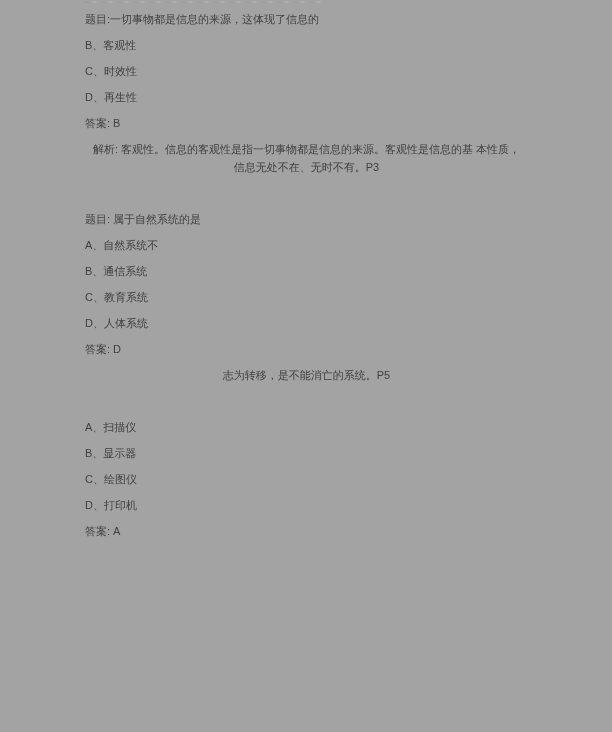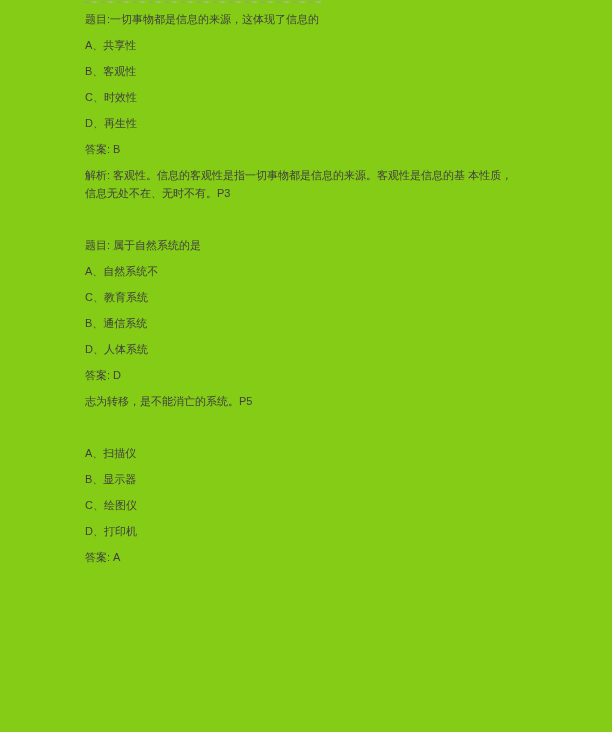--- a/index.html
+++ b/index.html
@@ -4,21 +4,21 @@
 <style>
   html, body {
     margin: 0;
     padding: 0;
     background: #ffffff;
   }
   .page {
     position: relative;
     width: 612px;
     height: 732px;
-    background: #84cc16;
+    background: #a3a3a3;
     overflow: hidden;
     font-family: "Liberation Sans", sans-serif;
     color: #3f3f3f;
     box-sizing: border-box;
     padding: 10px 84px 0 85px;
   }
   
   .remnant {
     position: absolute;
     top: 1px;
@@ -41,51 +41,51 @@
     white-space: pre;
   }
   .para {
     margin: 0 0 8px 0;
     max-width: 443px;
   }
   .tline {
     font-size: 11px;
     line-height: 18px;
     white-space: pre;
+    text-align: center;
   }
   .blank-line {
     height: 26px;
   }
 </style>
 </head>
 <body>
 
 <div class="page">
 
   <div class="remnant"></div>
 
   <section>
     <p class="line">题目:一切事物都是信息的来源，这体现了信息的</p>
-    <p class="line">A、共享性</p>
     <p class="line">B、客观性</p>
     <p class="line">C、时效性</p>
     <p class="line">D、再生性</p>
     <p class="line">答案: B</p>
     <div class="para">
       <div class="tline">解析: 客观性。信息的客观性是指一切事物都是信息的来源。客观性是信息的基 本性质，</div>
       <div class="tline">信息无处不在、无时不有。P3</div>
     </div>
     <div class="blank-line"></div>
   </section>
 
   <section>
     <p class="line">题目: 属于自然系统的是</p>
     <p class="line">A、自然系统不</p>
+    <p class="line">B、通信系统</p>
     <p class="line">C、教育系统</p>
-    <p class="line">B、通信系统</p>
     <p class="line">D、人体系统</p>
     <p class="line">答案: D</p>
     <div class="para">
       <div class="tline">志为转移，是不能消亡的系统。P5</div>
     </div>
     <div class="blank-line"></div>
   </section>
 
   <section>
     <p class="line">A、扫描仪</p>

